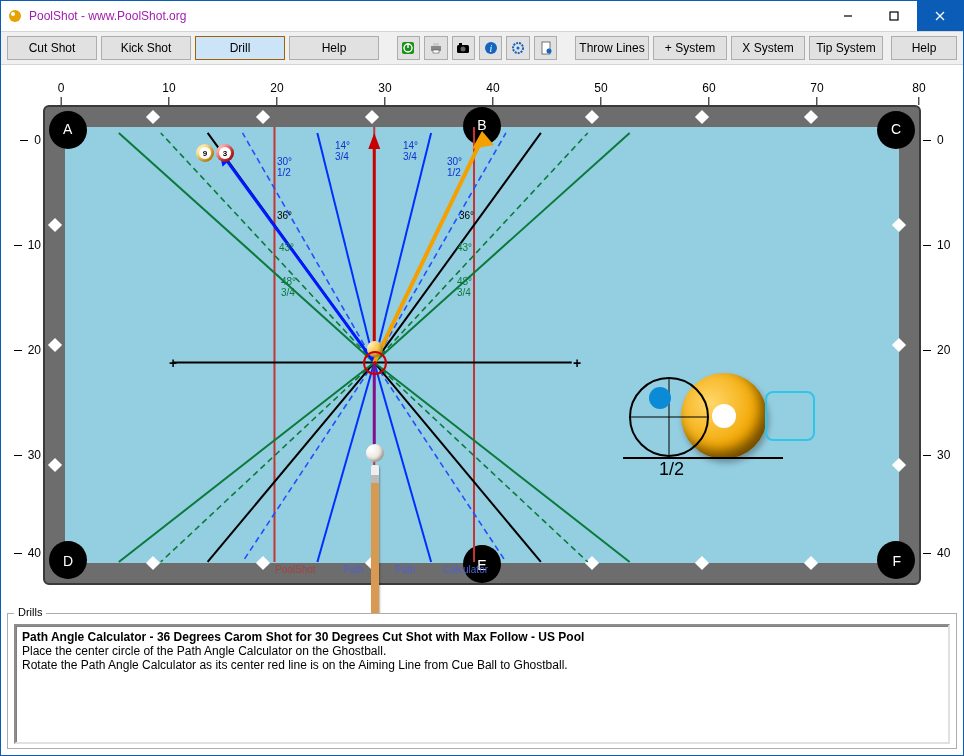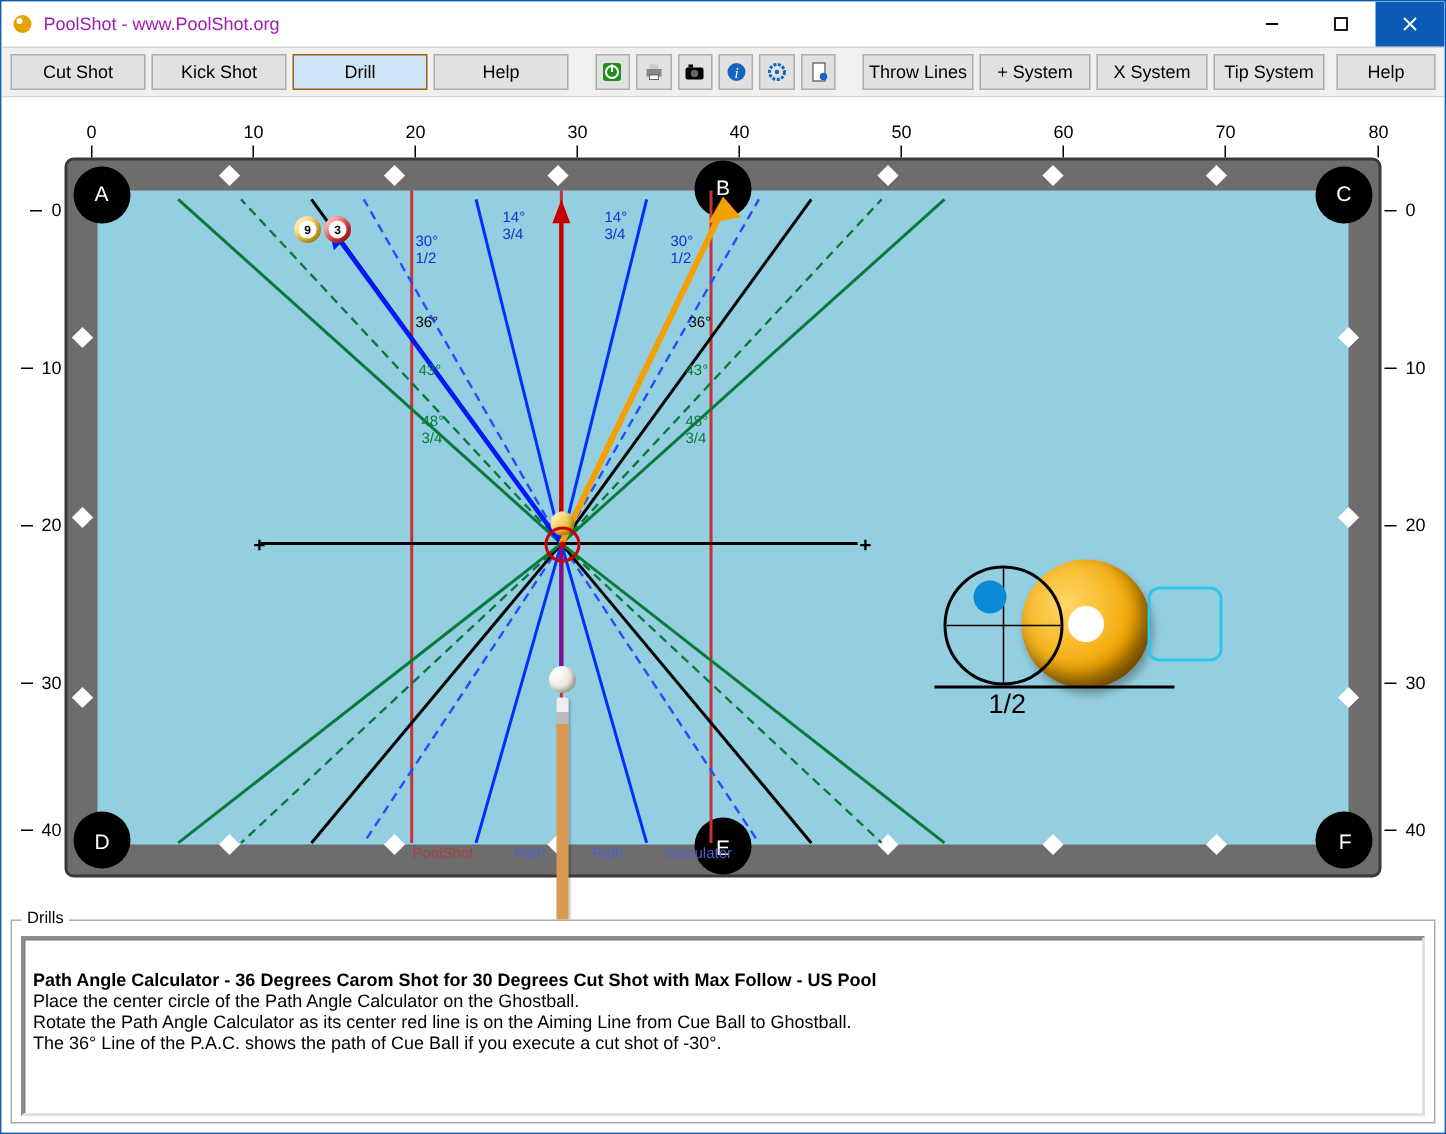--- a/index.html
+++ b/index.html
@@ -51,21 +51,21 @@
   .inset .cb::before{left:50%; top:0; bottom:0; width:1px; transform:translateX(-50%);}
   .inset .cb::after{top:50%; left:0; right:0; height:1px; transform:translateY(-50%);}
   .inset .tip { position:absolute; width:22px; height:22px; background:#0b8bd6; border-radius:50%; left:46px; top:52px; }
   .inset .baseline { position:absolute; left:20px; right:20px; top:122px; height:2px; background:#000;}
   .inset .anglemark { position:absolute; left:100px; top:18px; font-size:18px;margin-top:36px; }
   .inset .halfmark { position:absolute; left:56px; top:124px; font-size:18px; }
   .inset .cueout { position:absolute; border:2px solid #31c4e8; border-radius:8px; width:46px; height:46px; left:162px; top:56px;}
   .bottom { position:absolute; left:6px; right:6px; bottom:6px; height:136px; background:#fff; }
   .fieldset { position:absolute; inset:0; border:1px solid #adadad; }
   .fieldset .legend { position:absolute; top:-8px; left:6px; background:#fff; padding:0 4px; font-size:11px; }
-  .desc { position:absolute; left:6px; right:6px; top:10px; bottom:4px; border:2px inset #e1e1e1; padding:20px 6px; background:#fff; overflow:auto; box-shadow:inset 1px 1px 0 #808080; }
+  .desc { position:absolute; left:6px; right:6px; top:10px; bottom:4px; border:2px inset #e1e1e1; padding:4px 6px; background:#fff; overflow:auto; box-shadow:inset 1px 1px 0 #808080; }
   .desc b { font-weight:700; }
 </style>
 </head>
 <body>
 
 <div class="window">
   <div class="titlebar">
     <span class="icon">
       <svg viewBox="0 0 16 16">
           <circle cx="8" cy="8" r="6" fill="#e6a200"></circle>
@@ -356,18 +356,17 @@
       </div>
     </div>
 
     <div class="bottom">
       <div class="fieldset">
         <div class="legend">Drills</div>
         <div class="desc">
           <b>Path Angle Calculator - 36 Degrees Carom Shot for 30 Degrees Cut Shot with Max Follow - US Pool</b><br>
           <span>Place the center circle of the Path Angle Calculator on the Ghostball.</span><br>
           <span>Rotate the Path Angle Calculator as its center red line is on the Aiming Line from Cue Ball to Ghostball.</span><br>
-          <span>The 36° Line of the P.A.C. shows the path of Cue Ball if you execute a cut shot of -30°.</span>
         </div>
       </div>
     </div>
   </div>
 </div>
 
 </body></html>

